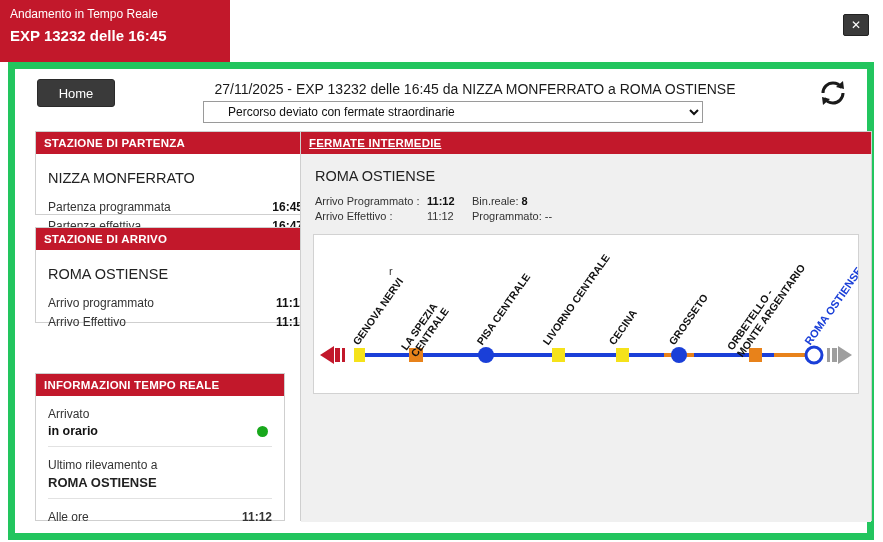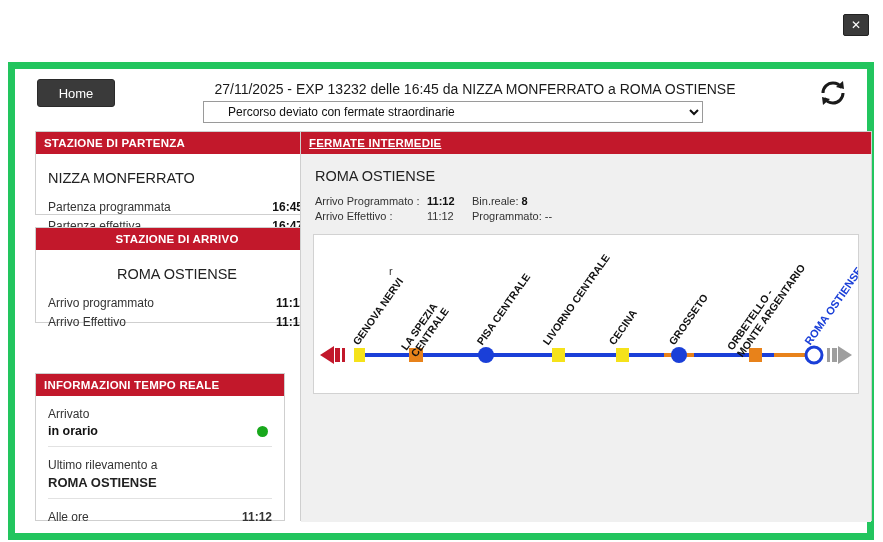--- a/index.html
+++ b/index.html
@@ -153,21 +153,21 @@
     color: #333;
     line-height: 19px;
   }
   .kv-row .val {
     font-weight: bold;
     color: #111;
   }
 
   
   #panel-partenza { left: 20px; top: 62px; width: 281px; height: 84px; }
-  #panel-arrivo   { left: 20px; top: 158px; width: 284px; height: 96px; text-align: center; }
+  #panel-arrivo   { left: 20px; top: 158px; width: 284px; height: 96px; }
   #panel-realtime { left: 20px; top: 304px; width: 250px; height: 148px; }
   #panel-fermate  { left: 285px; top: 62px; width: 572px; height: 390px; }
 
   #panel-fermate .panel-head { background: #c2182b; text-decoration: underline; }
   .fermate-body {
     background: #f0f0f0;
     height: 368px;
     box-sizing: border-box;
     padding: 10px 12px;
   }
@@ -227,20 +227,24 @@
     white-space: nowrap;
   }
   .stop-label.last { color: #1a3fd8; font-size: 11px; }
   .stop-label .l2 { display: block; }
 </style>
 </head>
 <body>
 
 <div id="app">
 
+  <div class="titlebar">
+    <div class="t1">Andamento in Tempo Reale</div>
+    <div class="t2">EXP 13232 delle 16:45</div>
+  </div>
   <button class="close-btn">✕</button>
 
   <div class="window">
 
     <button class="home-btn">Home</button>
 
     <div class="header-title">27/11/2025 - EXP 13232 delle 16:45 da NIZZA MONFERRATO a ROMA OSTIENSE</div>
 
     <div class="refresh-icon">
       <svg width="32" height="32" viewBox="0 0 32 32">

